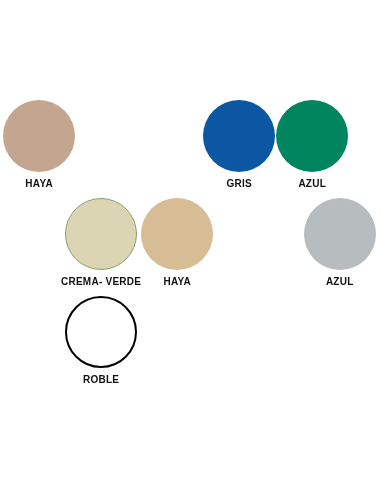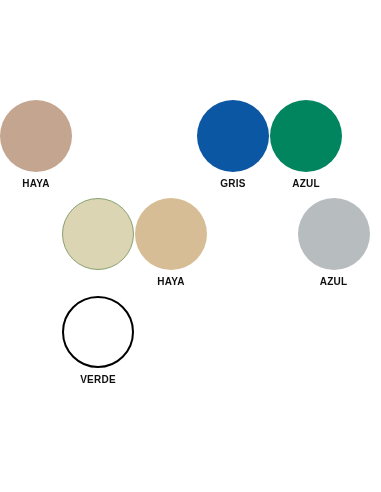--- a/index.html
+++ b/index.html
@@ -74,27 +74,28 @@
       <div class="swatch-cell col-2">
         <div class="swatch-disc" style="background: rgb(11, 87, 164); border: 0px solid rgb(11, 87, 164);"></div>
         <div class="swatch-label">GRIS</div>
       </div>
       <div class="swatch-cell col-0">
         <div class="swatch-disc" style="background: rgb(0, 133, 95); border: 0px solid rgb(0, 133, 95);"></div>
         <div class="swatch-label">AZUL</div>
       </div>
       <div class="swatch-cell col-2">
         <div class="swatch-disc" style="background: rgb(220, 213, 180); border: 1.5px solid rgb(136, 160, 112);"></div>
+        <div class="swatch-label">CREMA- VERDE</div>
       </div>
       <div class="swatch-cell col-0">
         <div class="swatch-disc" style="background: rgb(215, 189, 149); border: 0px solid rgb(215, 189, 149);"></div>
         <div class="swatch-label">HAYA</div>
       </div>
       <div class="swatch-cell col-1">
         <div class="swatch-disc" style="background: rgb(183, 188, 191); border: 0px solid rgb(183, 188, 191);"></div>
         <div class="swatch-label">AZUL</div>
       </div>
       <div class="swatch-cell col-2">
         <div class="swatch-disc" style="background: rgb(255, 255, 255); border: 2px solid rgb(0, 0, 0);"></div>
-        <div class="swatch-label">VERDE</div>
+        <div class="swatch-label">ROBLE</div>
       </div>
     </div>
 </div>
 
 </body></html>

